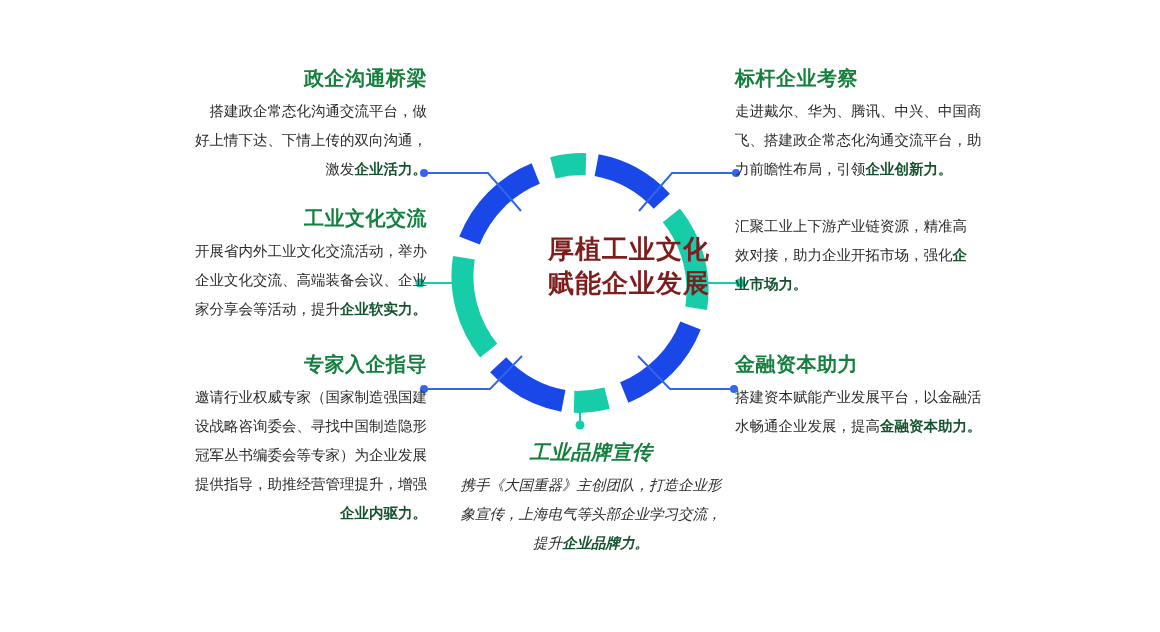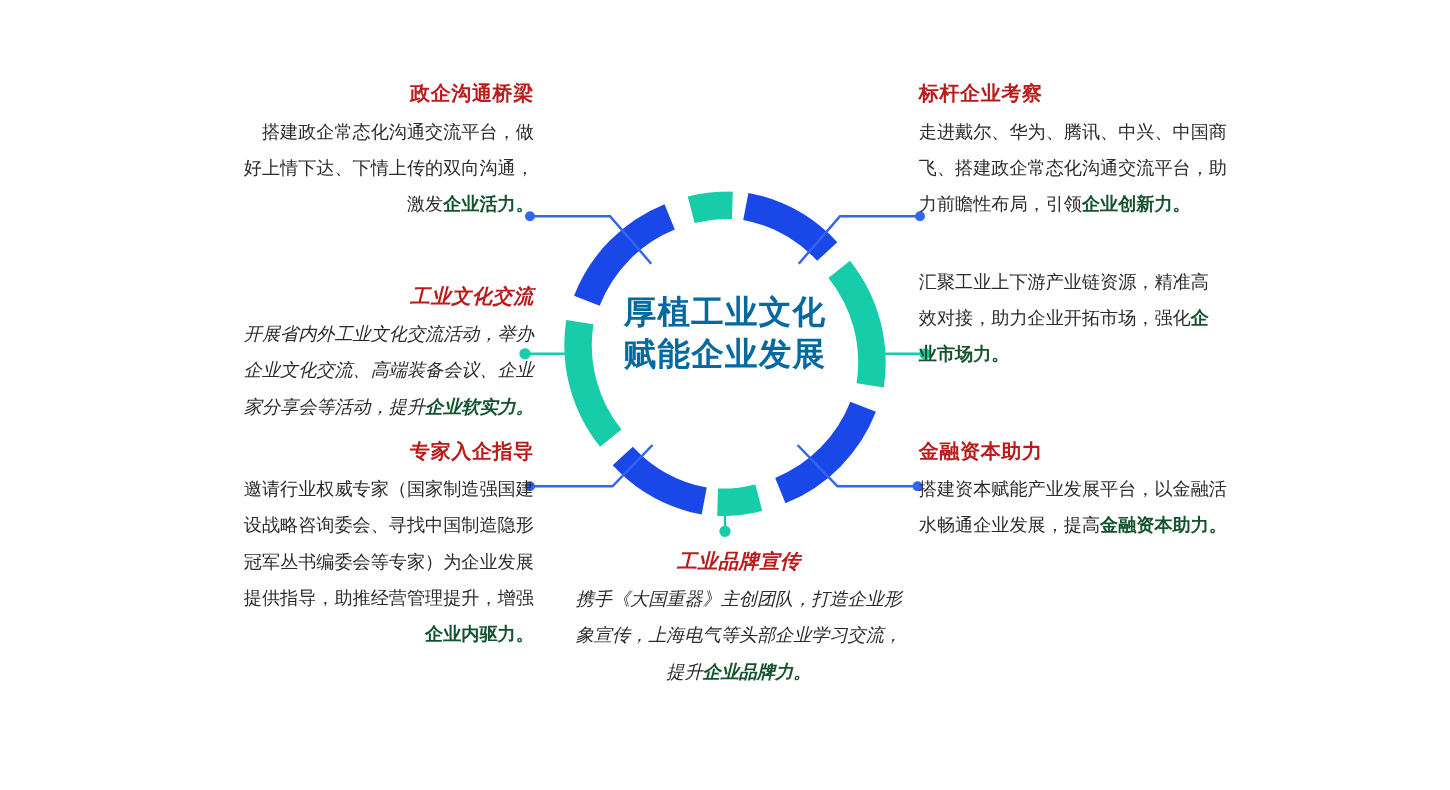--- a/index.html
+++ b/index.html
@@ -30,64 +30,64 @@
     width: 260px;
     height: 260px;
   }
   .ring-wrap svg { display: block; }
 
   .ring-center-text {
     position: absolute;
     left: 450px;
     top: 232px;
     width: 260px;
-    text-align: center;
+    text-align: right;
     line-height: 1.32;
     font-weight: bold;
     font-size: 26px;
     letter-spacing: 1px;
-    color: #0369a1;
+    color: #7f1d1d;
     pointer-events: none;
   }
   .ring-center-text .cline { display: block; white-space: nowrap; }
 
   
   .connectors {
     position: absolute;
     left: 0; top: 0;
     width: 1160px;
     height: 632px;
     pointer-events: none;
   }
 
   
   .block { position: absolute; }
   .block .heading {
-    font-size: 16px;
+    font-size: 20px;
     font-weight: bold;
-    color: #b91c1c;
+    color: #15803d;
     letter-spacing: 0.5px;
     margin: 0 0 7px 0;
     line-height: 1.2;
   }
   .block .body {
     font-size: 14.5px;
     color: #2b2b2b;
     line-height: 2.0;
     margin: 0;
   }
   .block .body b { font-weight: bold; color: #14532d; }
 
   .align-right { text-align: right; }
   .align-left  { text-align: left; }
   .align-center{ text-align: center; }
 
   
   #block-gov-bridge   { left: 105px; top: 66px;  width: 322px; }
-  #block-culture      { left: 105px; top: 228px; width: 322px; font-style: italic; }
+  #block-culture      { left: 105px; top: 206px; width: 322px; }
   #block-expert       { left: 105px; top: 352px; width: 322px; }
   
   #block-benchmark    { left: 735px; top: 66px;  width: 310px; }
   #block-industry     { left: 735px; top: 212px; width: 310px; }
   #block-finance      { left: 735px; top: 352px; width: 310px; }
   
   #block-brand        { left: 415px; top: 440px; width: 352px; font-style: italic; }
 </style>
 </head>
 <body>

